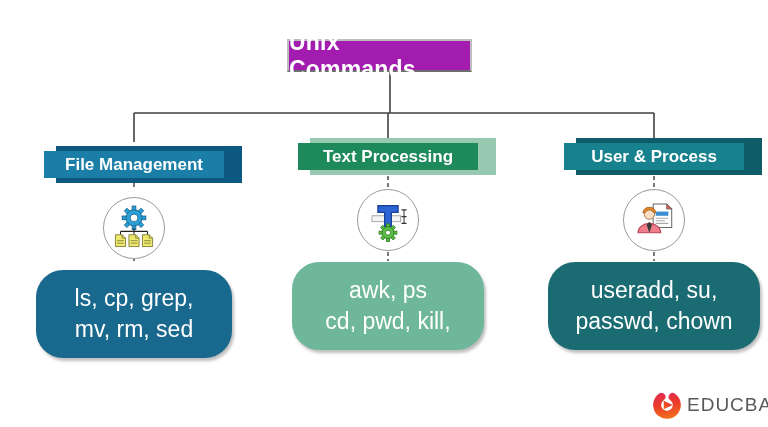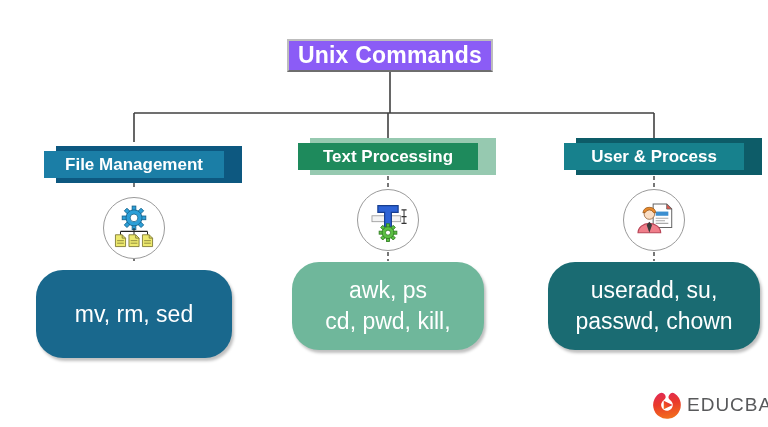--- a/index.html
+++ b/index.html
@@ -2,22 +2,22 @@
 <html><head>
 <meta charset="utf-8">
 <style>
   html,body{margin:0;padding:0;background:#fff;}
   .canvas{
     position:relative;width:768px;height:427px;background:#ffffff;overflow:hidden;
     font-family:"Liberation Sans","DejaVu Sans",sans-serif;
   }
   
   .title-box{
-    position:absolute;left:287px;top:39px;width:206px;height:33px;
-    background:#8b5cf6;border:2px solid #BDBDBD;border-bottom-color:#6E6E6E;
+    position:absolute;left:287px;top:39px;width:185px;height:33px;
+    background:#a21caf;border:2px solid #BDBDBD;border-bottom-color:#6E6E6E;
     box-sizing:border-box;display:flex;align-items:center;justify-content:center;
     color:#fff;font-size:23px;font-weight:bold;letter-spacing:.2px;
   }
   
   .lines{position:absolute;left:0;top:0;width:768px;height:427px;}
   
   .branch{position:absolute;top:0;height:427px;}
   .b0{left:36px;width:196px;margin-top:8px;}
   .b1{left:292px;width:192px;}
   .b2{left:548px;width:212px;}
@@ -108,20 +108,21 @@
           </g>
           <g transform="translate(42,40)">
             <path d="M0 0 h8 l4 4 v10 h-12 z" fill="#EDE96E" stroke="#7A7430"></path>
             <path d="M8 0 v4 h4" fill="none" stroke="#7A7430"></path>
             <path d="M2 7 h8 M2 10 h8" stroke="#7A7430" stroke-width=".9"></path>
           </g>
         </g>
       </svg>
     </div>
     <div class="cmd-box">
+      <span>ls, cp, grep,</span>
       <span>mv, rm, sed</span>
     </div>
   </div>
 
   <div class="branch b1" style="--front: #1E8A5C; --back: #96C9B0; --box: #6FB79B;">
     <div class="hdr">
       <div class="bar-back"></div>
       <div class="bar-front">Text Processing</div>
     </div>
     <div class="icon-circle">

